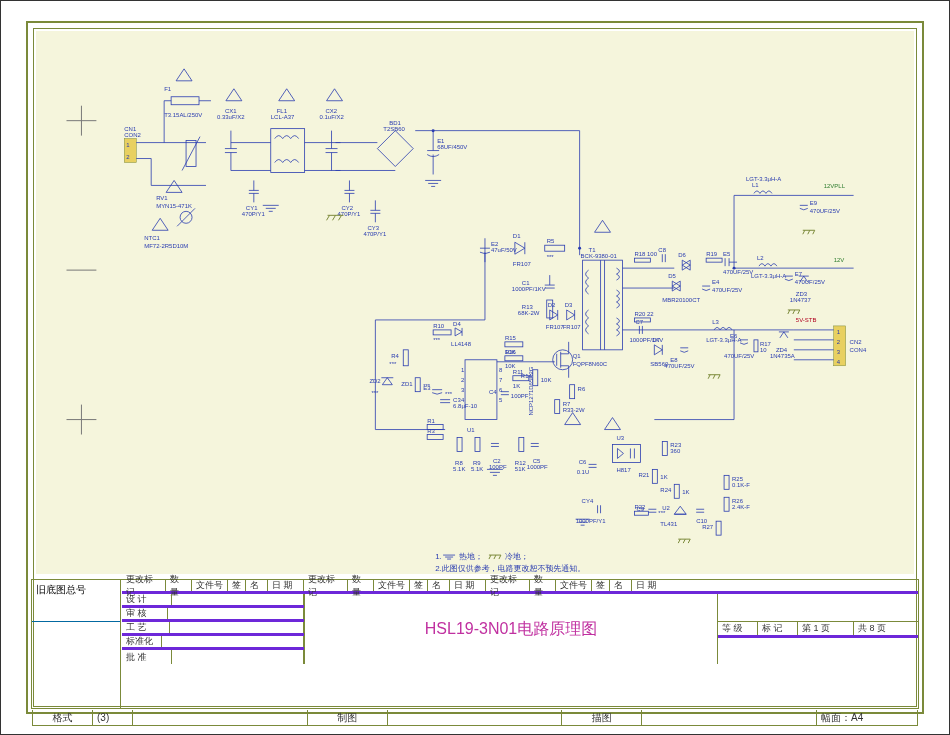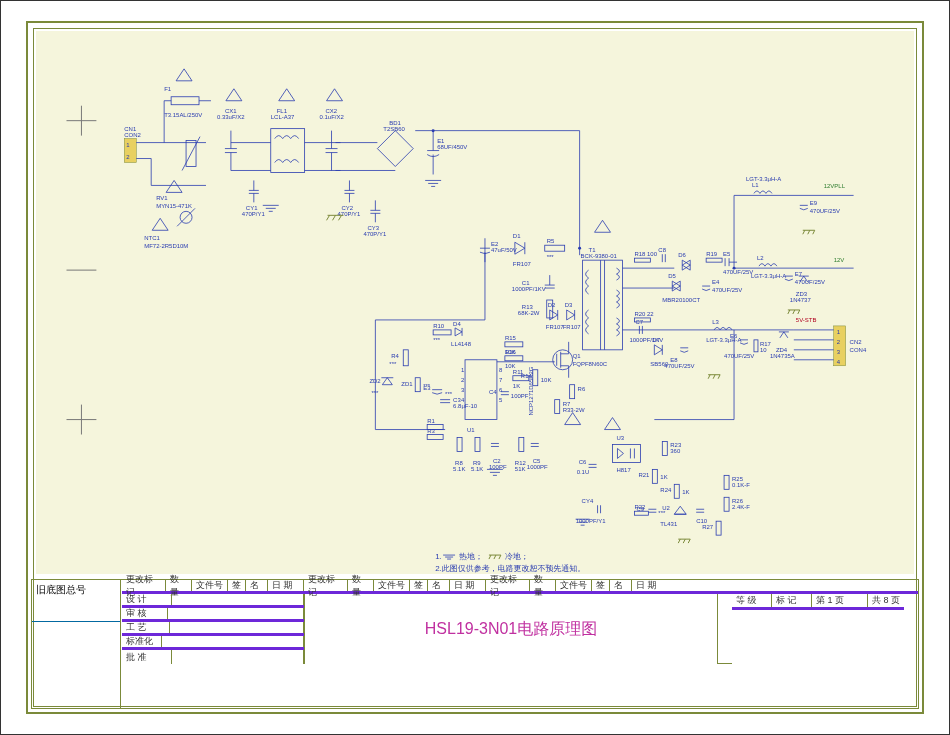--- a/index.html
+++ b/index.html
@@ -730,28 +730,38 @@
               <div class="tb-cell" style="width:50px">批  准</div>
               <div class="tb-cell" style="flex:1"></div>
             </div>
         </div>
 
         <div style="flex:1;border-left:1px solid #7b8a3a;display:flex">
           <div style="flex:1.2;display:flex;align-items:center;justify-content:center;border-right:1px solid #7b8a3a">
             <div class="title-name">HSL19-3N01</div>
             <div class="title-sub">电路原理图</div>
           </div>
-          <div style="width:200px;display:flex;flex-direction:row">
+          <div style="width:200px;display:flex;flex-direction:column">
             <div style="flex:1;border-bottom:1px solid #7b8a3a"></div>
             <div class="tb-row" style="height:16px">
               <div class="tb-cell" style="width:40px">等  级</div>
               <div class="tb-cell" style="width:40px">标  记</div>
               <div class="tb-cell" style="width:56px">第 1 页</div>
               <div class="tb-cell" style="flex:1;border-right:none">共 8 页</div>
             </div>
             <div style="flex:1"></div>
           </div>
         </div>
       </div>
     </div>
 
+    <div style="position:absolute;left:0;right:0;bottom:-18px;height:16px;display:flex;font-size:10px;border:1px solid #7b8a3a;border-top:none">
+      <div class="tb-cell" style="width:60px;justify-content:center">格式</div>
+      <div class="tb-cell" style="width:40px">(3)</div>
+      <div class="tb-cell" style="flex:1"></div>
+      <div class="tb-cell" style="width:80px;justify-content:center">制图</div>
+      <div class="tb-cell" style="flex:1"></div>
+      <div class="tb-cell" style="width:80px;justify-content:center">描图</div>
+      <div class="tb-cell" style="flex:1"></div>
+      <div class="tb-cell" style="width:100px;border-right:none">幅面：A4</div>
+    </div>
   </div>
 </div>
 
 </body></html>

